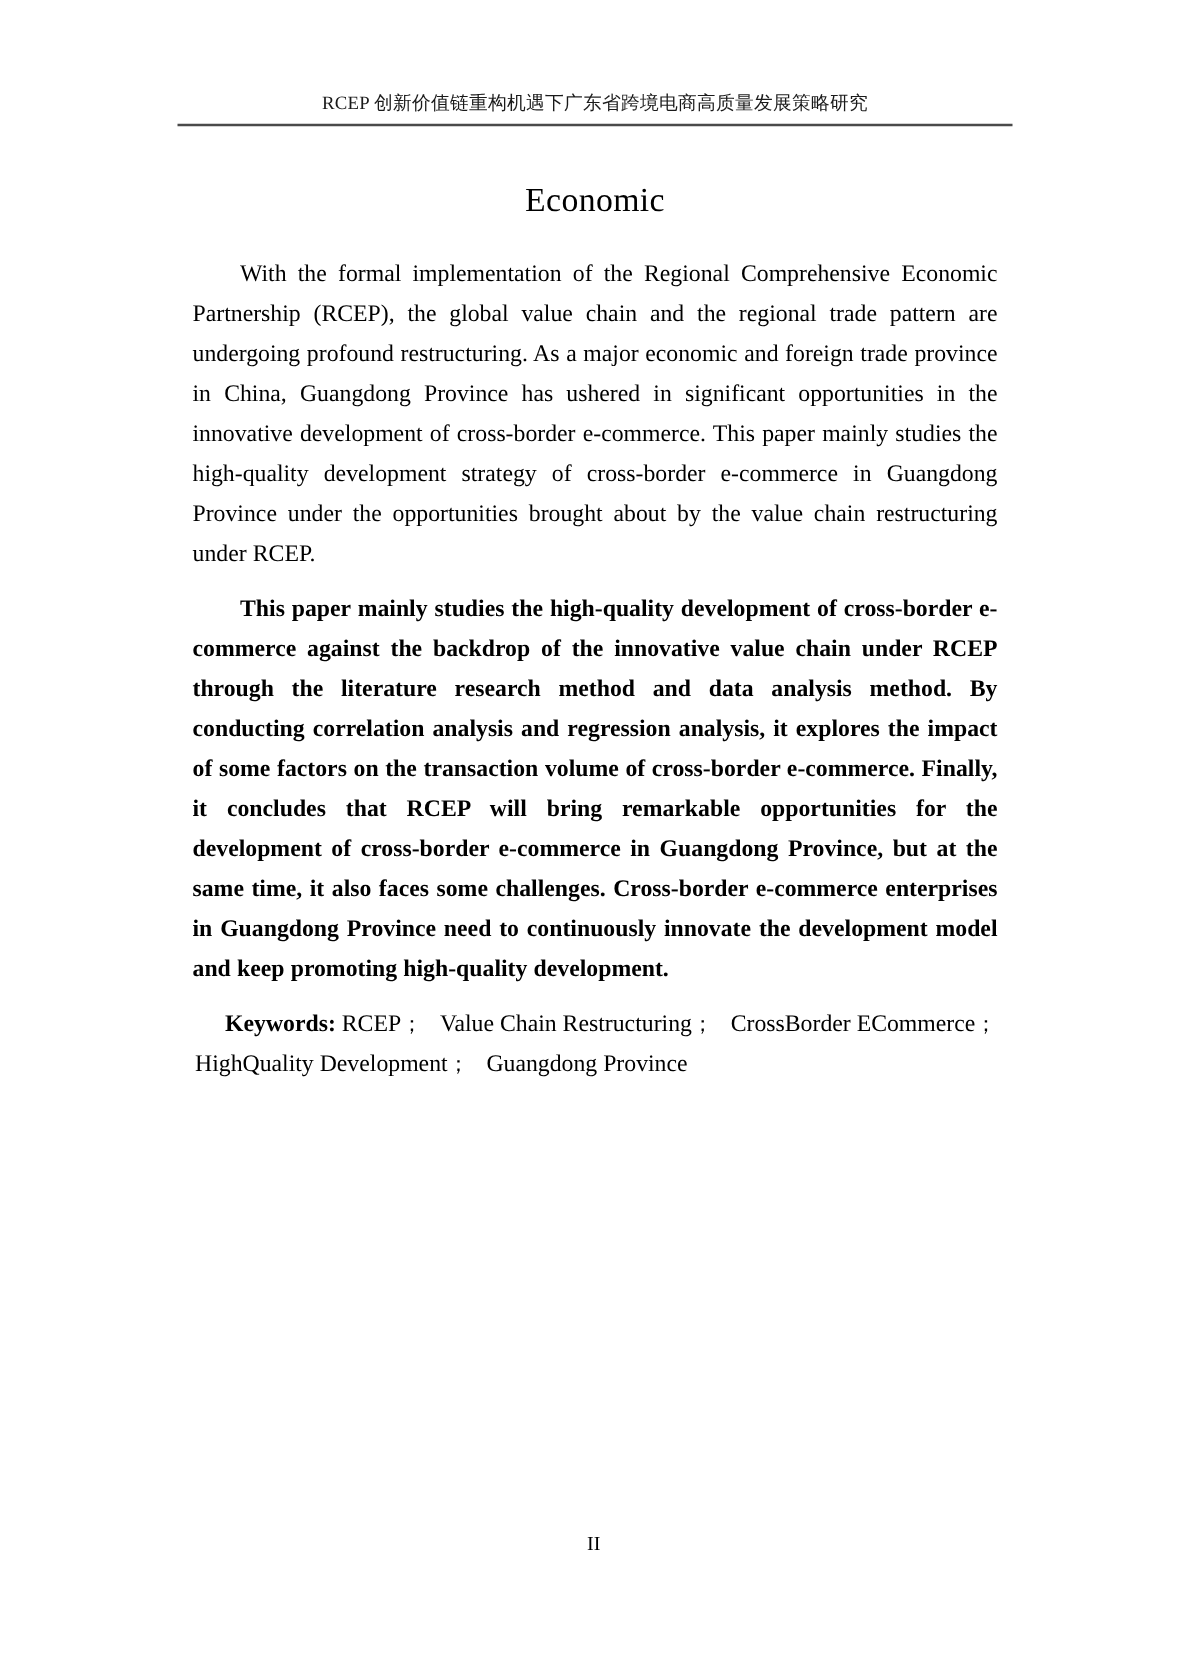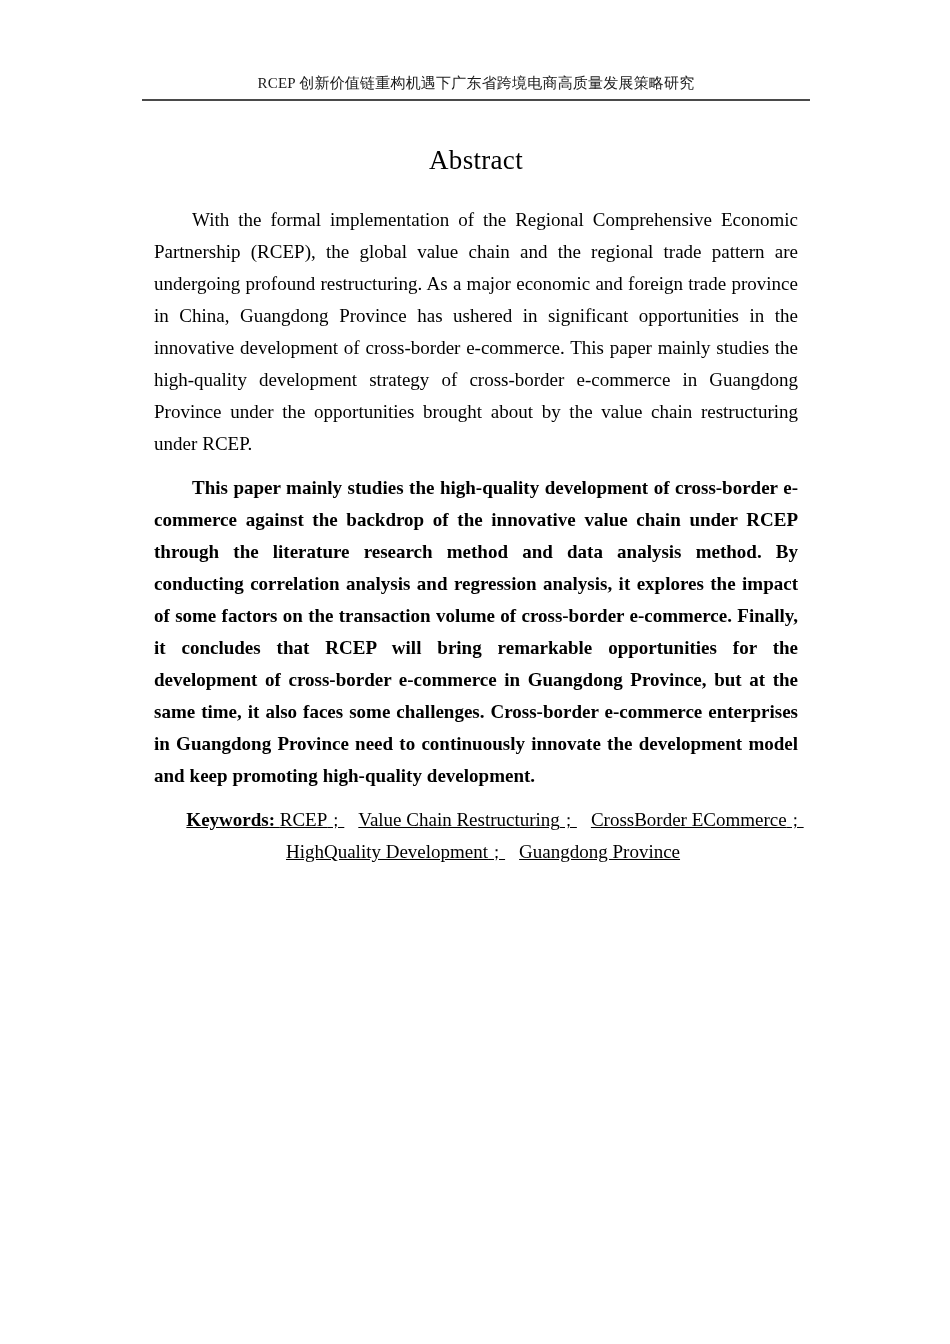--- a/index.html
+++ b/index.html
@@ -81,25 +81,24 @@
     hyphens: none;
   }
   .para + .para {
     margin-top: 0;
     font-weight: bold;
   }
 
   .keywords {
     font-size: 19px;
     line-height: 32px;
-    text-align: center;
+    text-align: left;
     margin: 0;
     text-indent: 38px;
     color: #000;
-    text-decoration: underline;
   }
   .keywords-label {
     font-weight: bold;
   }
   .kw-sep {
     font-family: "DejaVu Sans", sans-serif;
     font-size: 17px;
   }
   .kw-gap {
     display: inline-block;
@@ -123,26 +122,27 @@
 
 <div class="page">
 
   <div class="running-header">
     <div class="running-header-text">RCEP 创新价值链重构机遇下广东省跨境电商高质量发展策略研究</div>
   </div>
   <div class="header-rule"></div>
 
   <div class="content">
 
-    <h1 class="section-title">Abstract</h1>
+    <h1 class="section-title">Economic</h1>
 
     <p class="para">With the formal implementation of the Regional Comprehensive Economic Partnership (RCEP), the global value chain and the regional trade pattern are undergoing profound restructuring. As a major economic and foreign trade province in China, Guangdong Province has ushered in significant opportunities in the innovative development of cross-border e-commerce. This paper mainly studies the high-quality development strategy of cross-border e-commerce in Guangdong Province under the opportunities brought about by the value chain restructuring under RCEP.</p>
 
     <p class="para">This paper mainly studies the high-quality development of cross-border e-commerce against the backdrop of the innovative value chain under RCEP through the literature research method and data analysis method. By conducting correlation analysis and regression analysis, it explores the impact of some factors on the transaction volume of cross-border e-commerce. Finally, it concludes that RCEP will bring remarkable opportunities for the development of cross-border e-commerce in Guangdong Province, but at the same time, it also faces some challenges. Cross-border e-commerce enterprises in Guangdong Province need to continuously innovate the development model and keep promoting high-quality development.</p>
 
     <p class="keywords">
       <span class="keywords-label">Keywords:</span><span id="keywords-terms"> <span>RCEP</span><span class="kw-sep">；</span><span class="kw-gap"></span><span>Value Chain Restructuring</span><span class="kw-sep">；</span><span class="kw-gap"></span><span>CrossBorder ECommerce</span><span class="kw-sep">；</span><span class="kw-gap"></span><span>HighQuality Development</span><span class="kw-sep">；</span><span class="kw-gap"></span><span>Guangdong Province</span></span>
     </p>
 
   </div>
 
+  <div class="page-number">II</div>
 
 </div>
 
 </body></html>

